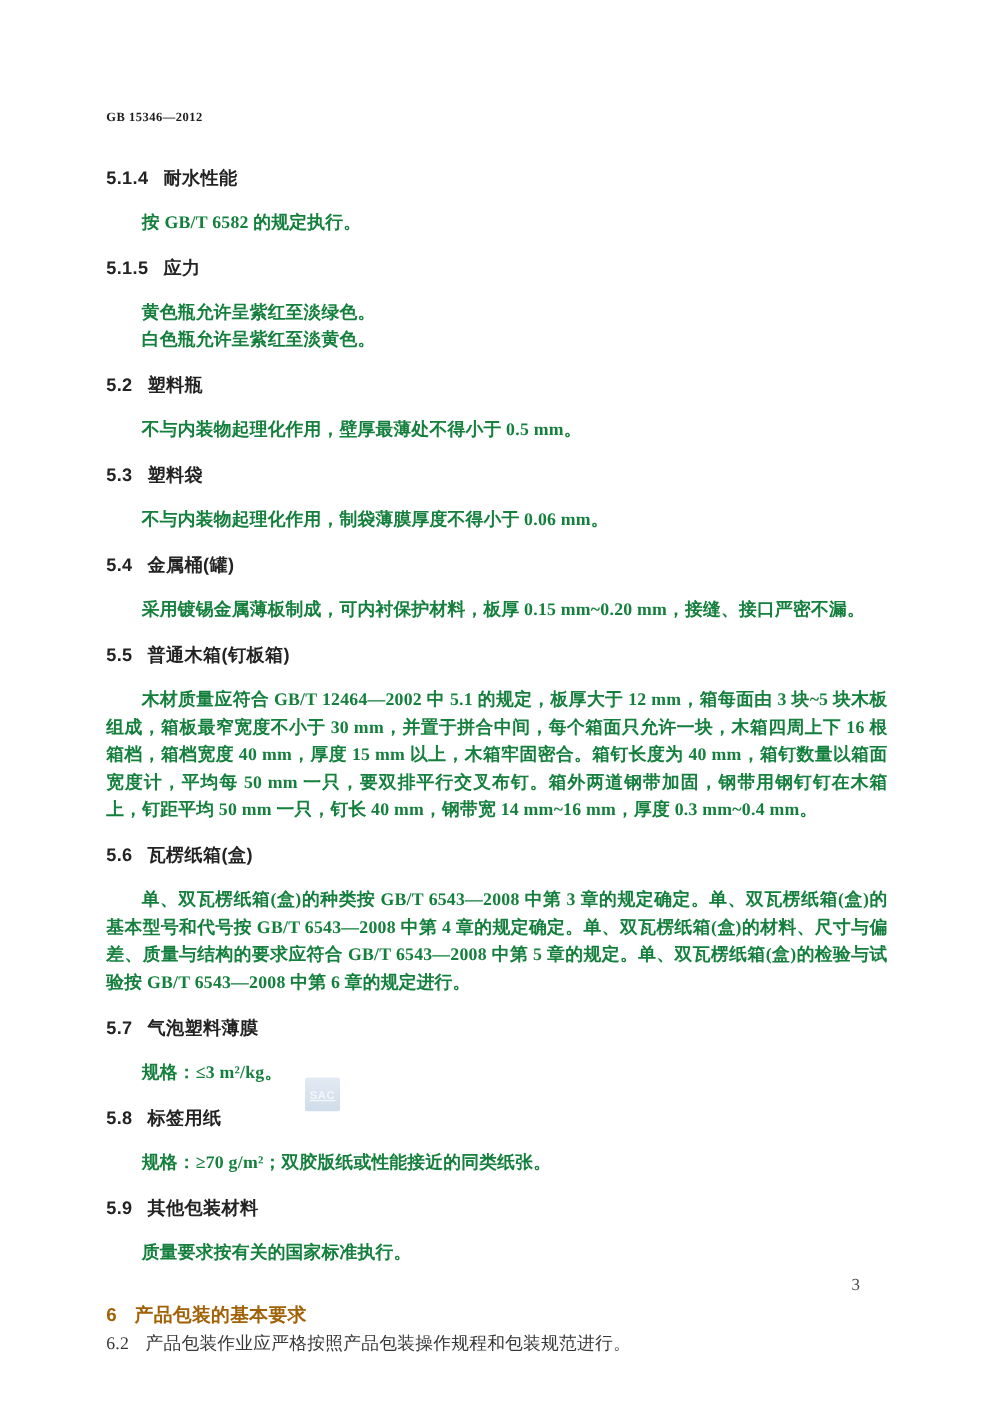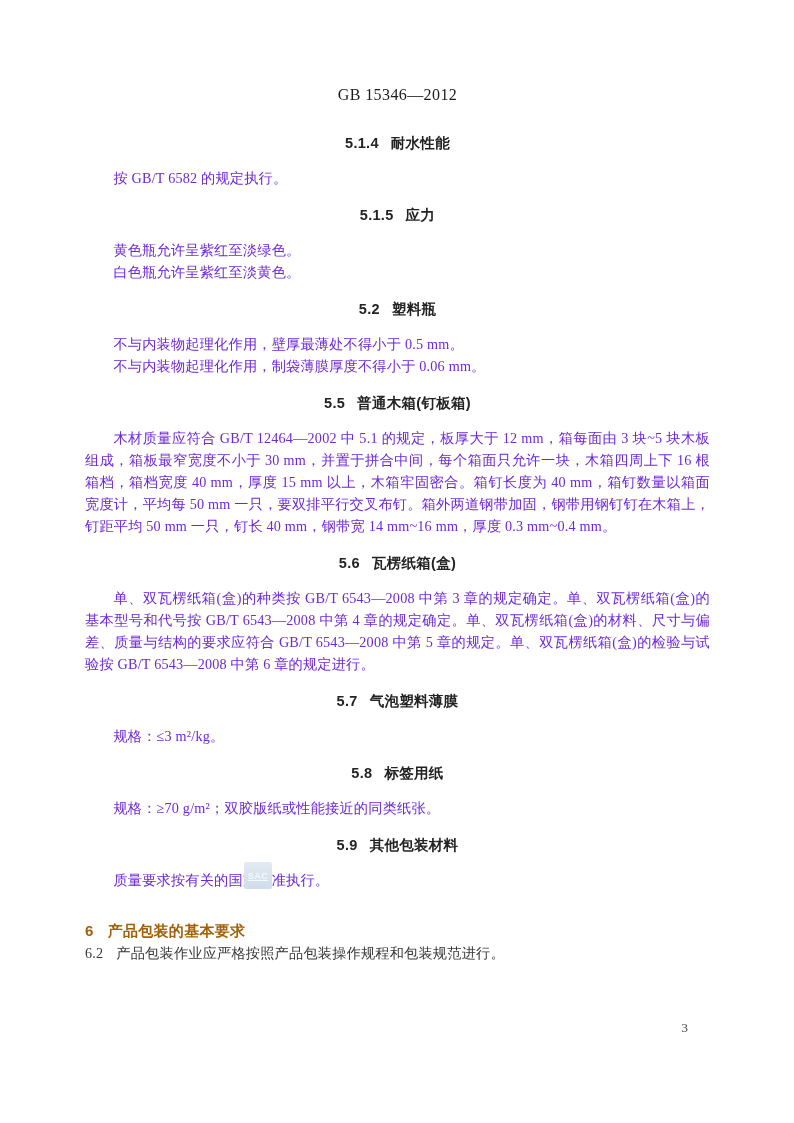--- a/index.html
+++ b/index.html
@@ -8,47 +8,47 @@
     width: 794px;
     height: 1123px;
     box-sizing: border-box;
     background: #ffffff;
     padding: 86px 84px 0 85px;
     font-family: "Liberation Serif", "DejaVu Serif", serif;
     color: #343434;
     overflow: hidden;
   }
   .doc-header {
-    text-align: center;
-    font-weight: 400;
-    font-size: 16px;
+    text-align: left;
+    font-weight: 700;
+    font-size: 10px;
     letter-spacing: 0.4px;
     color: #1c1c1c;
     line-height: 18px;
   }
   .sec-heading {
     font-family: "Liberation Sans", "DejaVu Sans", sans-serif;
     font-size: 14.5px;
     font-weight: 700;
     color: #232323;
     line-height: 19px;
     margin: 17px 0 14px 0;
     letter-spacing: 0.3px;
-    text-align: center;
   }
   .sec-heading.first { margin-top: 30px; }
   .sec-num { margin-right: 12px; font-family: "Liberation Sans", "DejaVu Sans", sans-serif; }
   .para {
     margin: 0;
     font-size: 14.2px;
     line-height: 22px;
     text-indent: 2em;
     text-align: justify;
     letter-spacing: 0.2px;
-    color: #6d28d9;
+    color: #15803d;
+    font-weight: bold;
   }
   .ch-heading {
     font-family: "Liberation Sans", "DejaVu Sans", sans-serif;
     font-size: 15px;
     font-weight: 700;
     color: #a16207;
     line-height: 19px;
     margin: 30px 0 0 0;
     letter-spacing: 0.3px;
   }
@@ -110,23 +110,32 @@
   </div>
 
   <div>
     <div class="sec-heading">
       <span class="sec-num">5.2</span><span>塑料瓶</span>
     </div>
     <p class="para">不与内装物起理化作用，壁厚最薄处不得小于 0.5 mm。</p>
   </div>
 
   <div>
+    <div class="sec-heading">
+      <span class="sec-num">5.3</span><span>塑料袋</span>
+    </div>
     <p class="para">不与内装物起理化作用，制袋薄膜厚度不得小于 0.06 mm。</p>
   </div>
 
+  <div>
+    <div class="sec-heading">
+      <span class="sec-num">5.4</span><span>金属桶(罐)</span>
+    </div>
+    <p class="para">采用镀锡金属薄板制成，可内衬保护材料，板厚 0.15 mm~0.20 mm，接缝、接口严密不漏。</p>
+  </div>
 
   <div>
     <div class="sec-heading">
       <span class="sec-num">5.5</span><span>普通木箱(钉板箱)</span>
     </div>
     <p class="para">木材质量应符合 GB/T 12464—2002 中 5.1 的规定，板厚大于 12 mm，箱每面由 3 块~5 块木板组成，箱板最窄宽度不小于 30 mm，并置于拼合中间，每个箱面只允许一块，木箱四周上下 16 根箱档，箱档宽度 40 mm，厚度 15 mm 以上，木箱牢固密合。箱钉长度为 40 mm，箱钉数量以箱面宽度计，平均每 50 mm 一只，要双排平行交叉布钉。箱外两道钢带加固，钢带用钢钉钉在木箱上，钉距平均 50 mm 一只，钉长 40 mm，钢带宽 14 mm~16 mm，厚度 0.3 mm~0.4 mm。</p>
   </div>
 
   <div>
     <div class="sec-heading">

